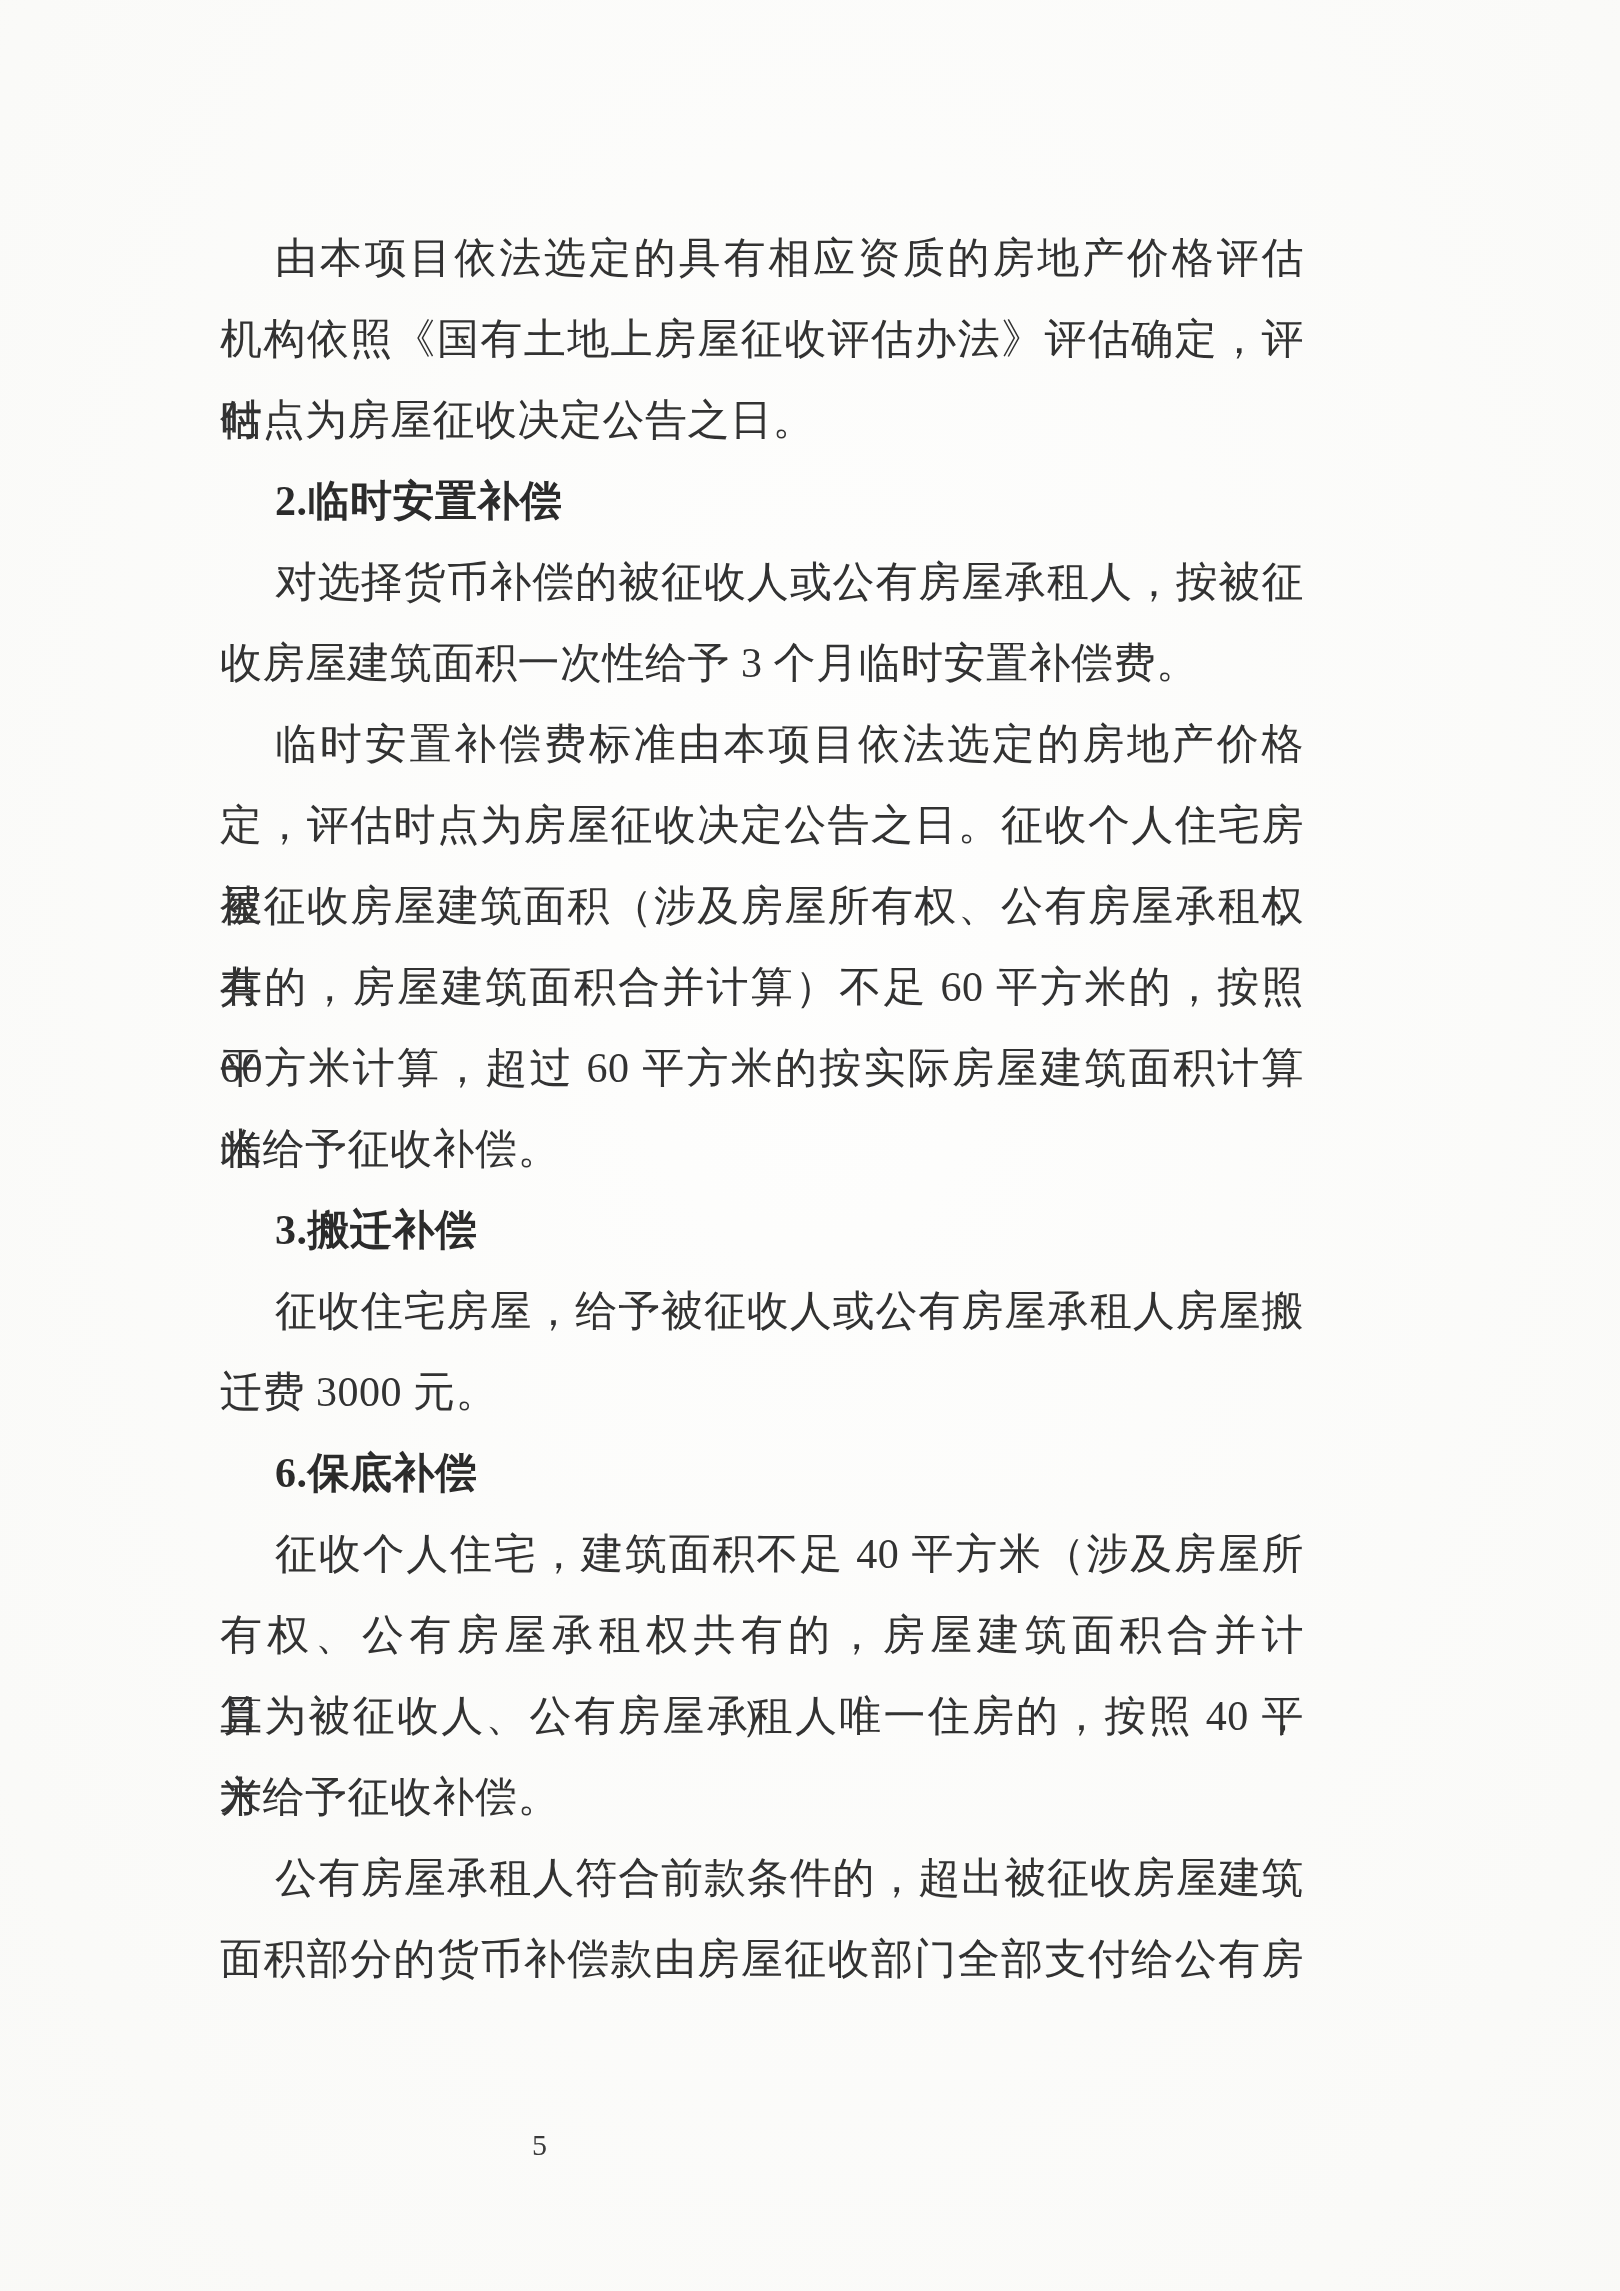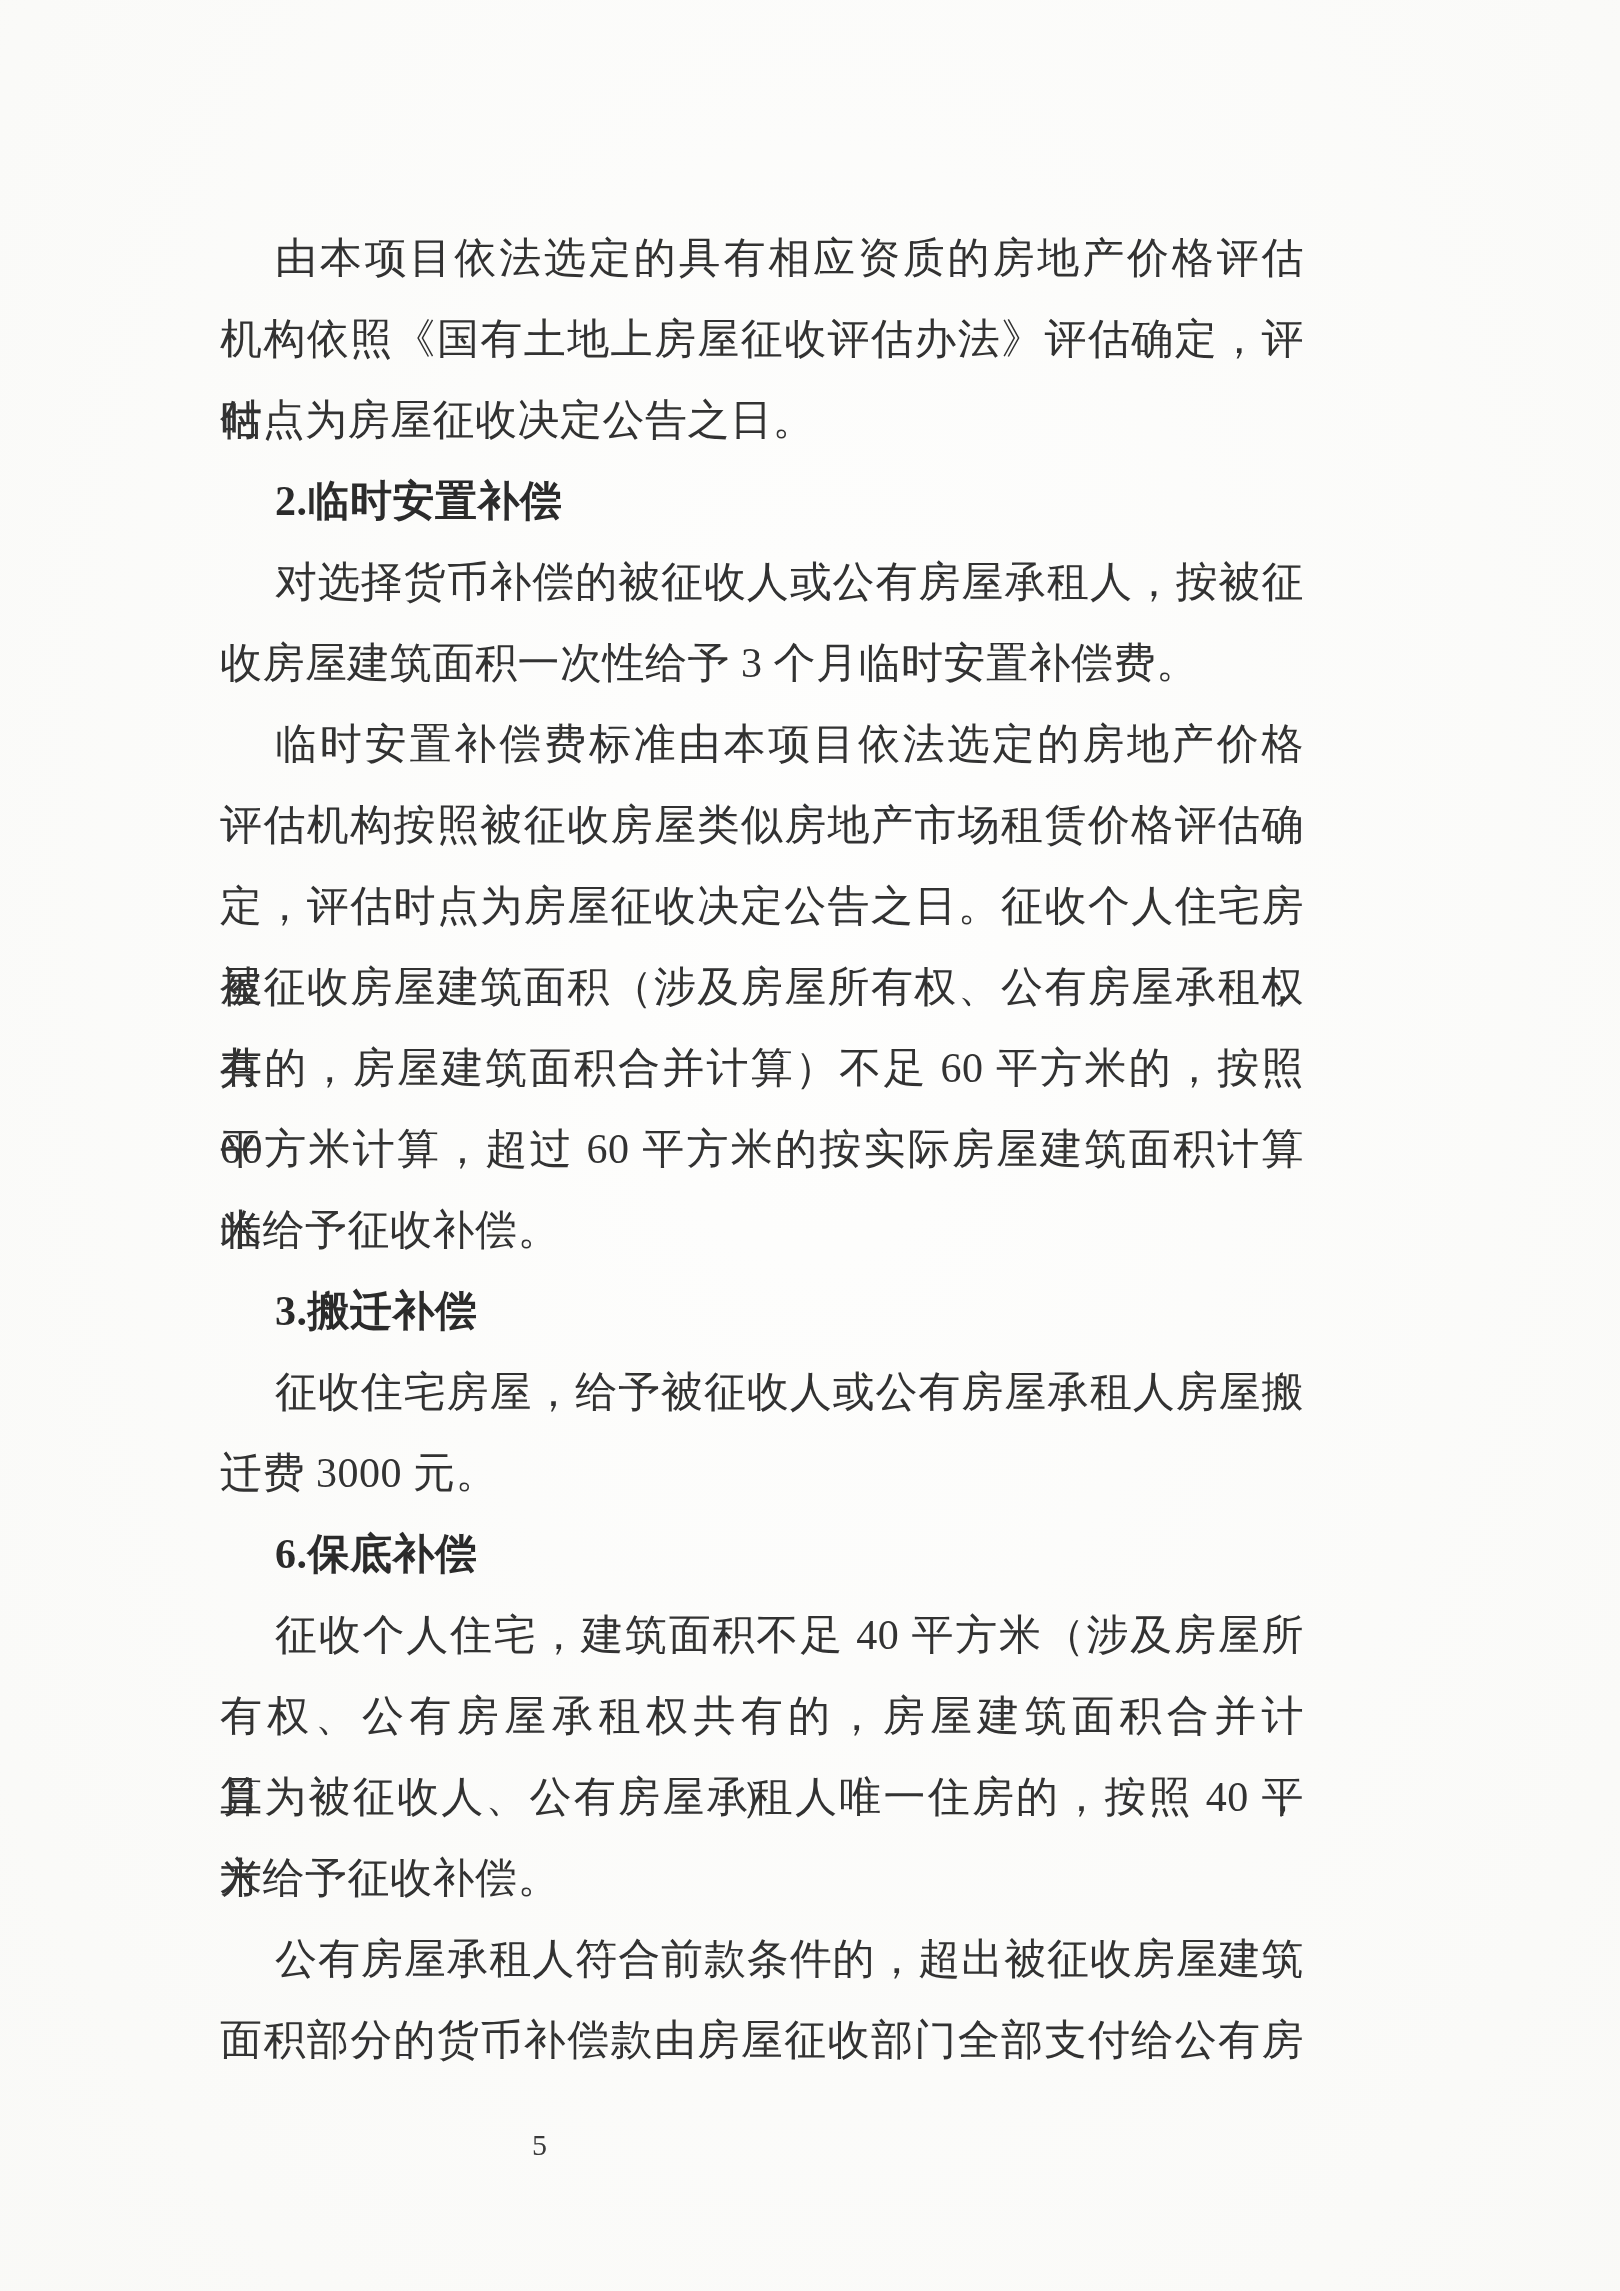--- a/index.html
+++ b/index.html
@@ -61,21 +61,20 @@
 
 <div class="page">
   <div class="doc-body" id="doc-body">
       <div class="line first">由本项目依法选定的具有相应资质的房地产价格评估</div>
       <div class="line">机构依照《国有土地上房屋征收评估办法》评估确定，评估</div>
       <div class="line last">时点为房屋征收决定公告之日。</div>
       <div class="line heading first">2.临时安置补偿</div>
       <div class="line first">对选择货币补偿的被征收人或公有房屋承租人，按被征</div>
       <div class="line last">收房屋建筑面积一次性给予 3 个月临时安置补偿费。</div>
       <div class="line first">临时安置补偿费标准由本项目依法选定的房地产价格</div>
-      <div class="line">评估机构按照被征收房屋类似房地产市场租赁价格评估确</div>
       <div class="line">定，评估时点为房屋征收决定公告之日。征收个人住宅房屋，</div>
       <div class="line">被征收房屋建筑面积（涉及房屋所有权、公有房屋承租权共</div>
       <div class="line">有的，房屋建筑面积合并计算）不足 60 平方米的，按照 60</div>
       <div class="line">平方米计算，超过 60 平方米的按实际房屋建筑面积计算临</div>
       <div class="line last">米给予征收补偿。</div>
       <div class="line heading first">3.搬迁补偿</div>
       <div class="line first">征收住宅房屋，给予被征收人或公有房屋承租人房屋搬</div>
       <div class="line last">迁费 3000 元。</div>
       <div class="line heading first">6.保底补偿</div>
       <div class="line first">征收个人住宅，建筑面积不足 40 平方米（涉及房屋所</div>

